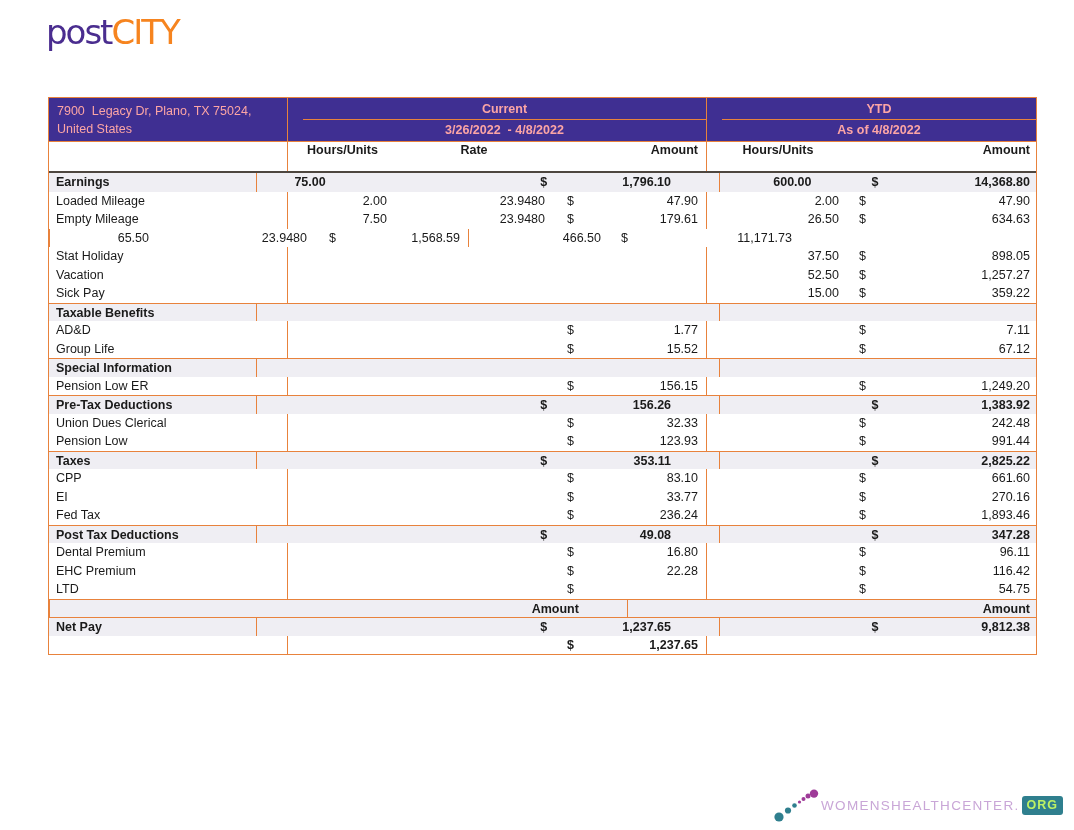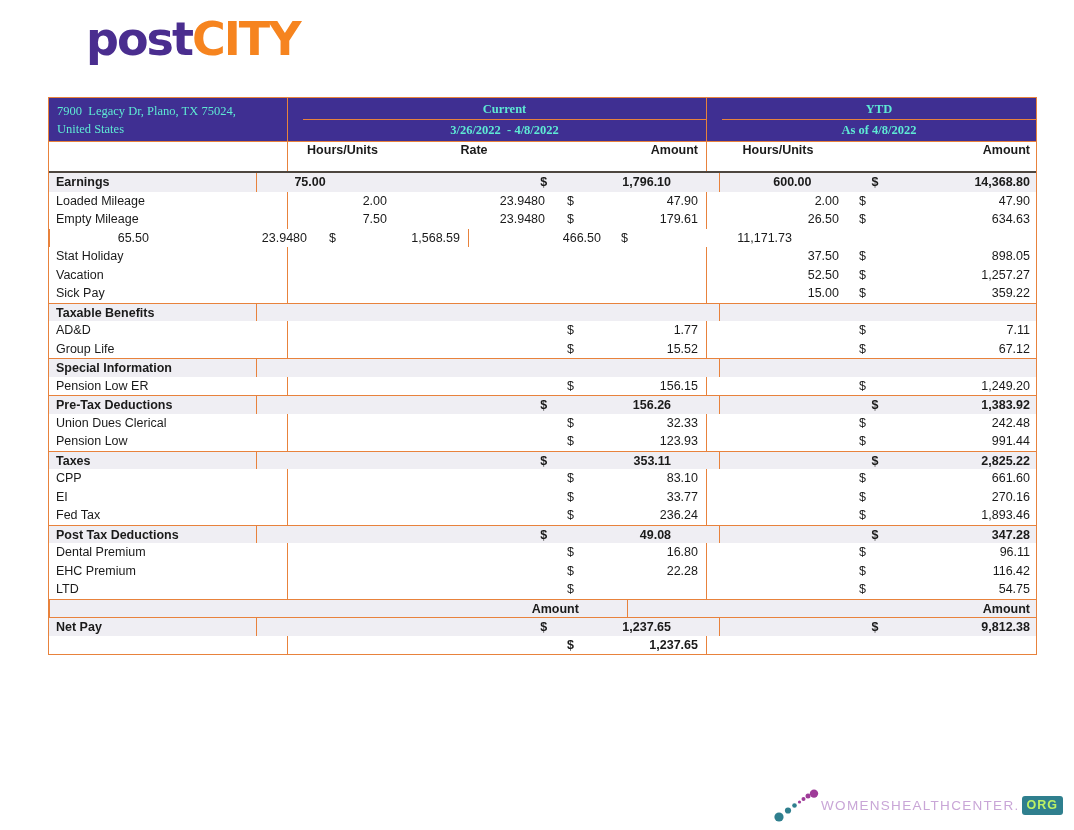--- a/index.html
+++ b/index.html
@@ -1,30 +1,30 @@
 <!DOCTYPE html>
 <html style="--purple: #3F2F92; --orange: #E8823C; --shade: #EFEEF3; --logo-purple: #4A2D8F; --logo-orange: #F6841F; --teal: #2F7F8E; --magenta: #9E3B98; --lavender: #C9A6D7;"><head>
 <meta charset="utf-8">
 <style>
   * { margin:0; padding:0; box-sizing:border-box; }
   body { background:#fff; font-family:"Liberation Sans", sans-serif; }
   .sheet { position:relative; width:1074px; height:830px; background:#fff; overflow:hidden; }
 
   
-  .logo { position:absolute; left:46px; top:12px; font-size:46px; font-weight:700;
-          letter-spacing:-2px; font-family:"DejaVu Sans", sans-serif;margin-left:40px; }
+  .logo { position:absolute; left:46px; top:12px; font-size:34px; font-weight:400;
+          letter-spacing:-2px; font-family:"DejaVu Sans", sans-serif; }
   .logo-post { color:var(--logo-purple); }
   .logo-city { color:var(--logo-orange); }
 
   
   .paytable { position:absolute; left:48px; top:97px; width:989px;
               border:1px solid var(--orange); font-size:12.5px; color:#1a1a1a; }
 
   
-  .band { display:flex; height:43px; background:var(--purple); color:#5eead4;font-family:Liberation Serif, serif; }
+  .band { display:flex; height:43px; background:var(--purple); color:#fca5a5; }
   .addr { width:238px; padding:4px 6px 0 8px; line-height:18px; white-space:pre-wrap; font-size:12.5px; }
   .sec-head { display:flex; flex-direction:column; border-left:1px solid var(--orange);padding-left:15px; }
   .cur-head { width:419px; }
   .ytd-head { width:330px; }
   .head-title { height:22px; line-height:22px; text-align:center; font-weight:bold;
                 border-bottom:1px solid var(--orange); }
   .head-period { height:20px; line-height:20px; text-align:center; font-weight:bold; white-space:pre; }
 
   
   .colhead { display:flex; height:32px; background:#fff; font-weight:bold;

